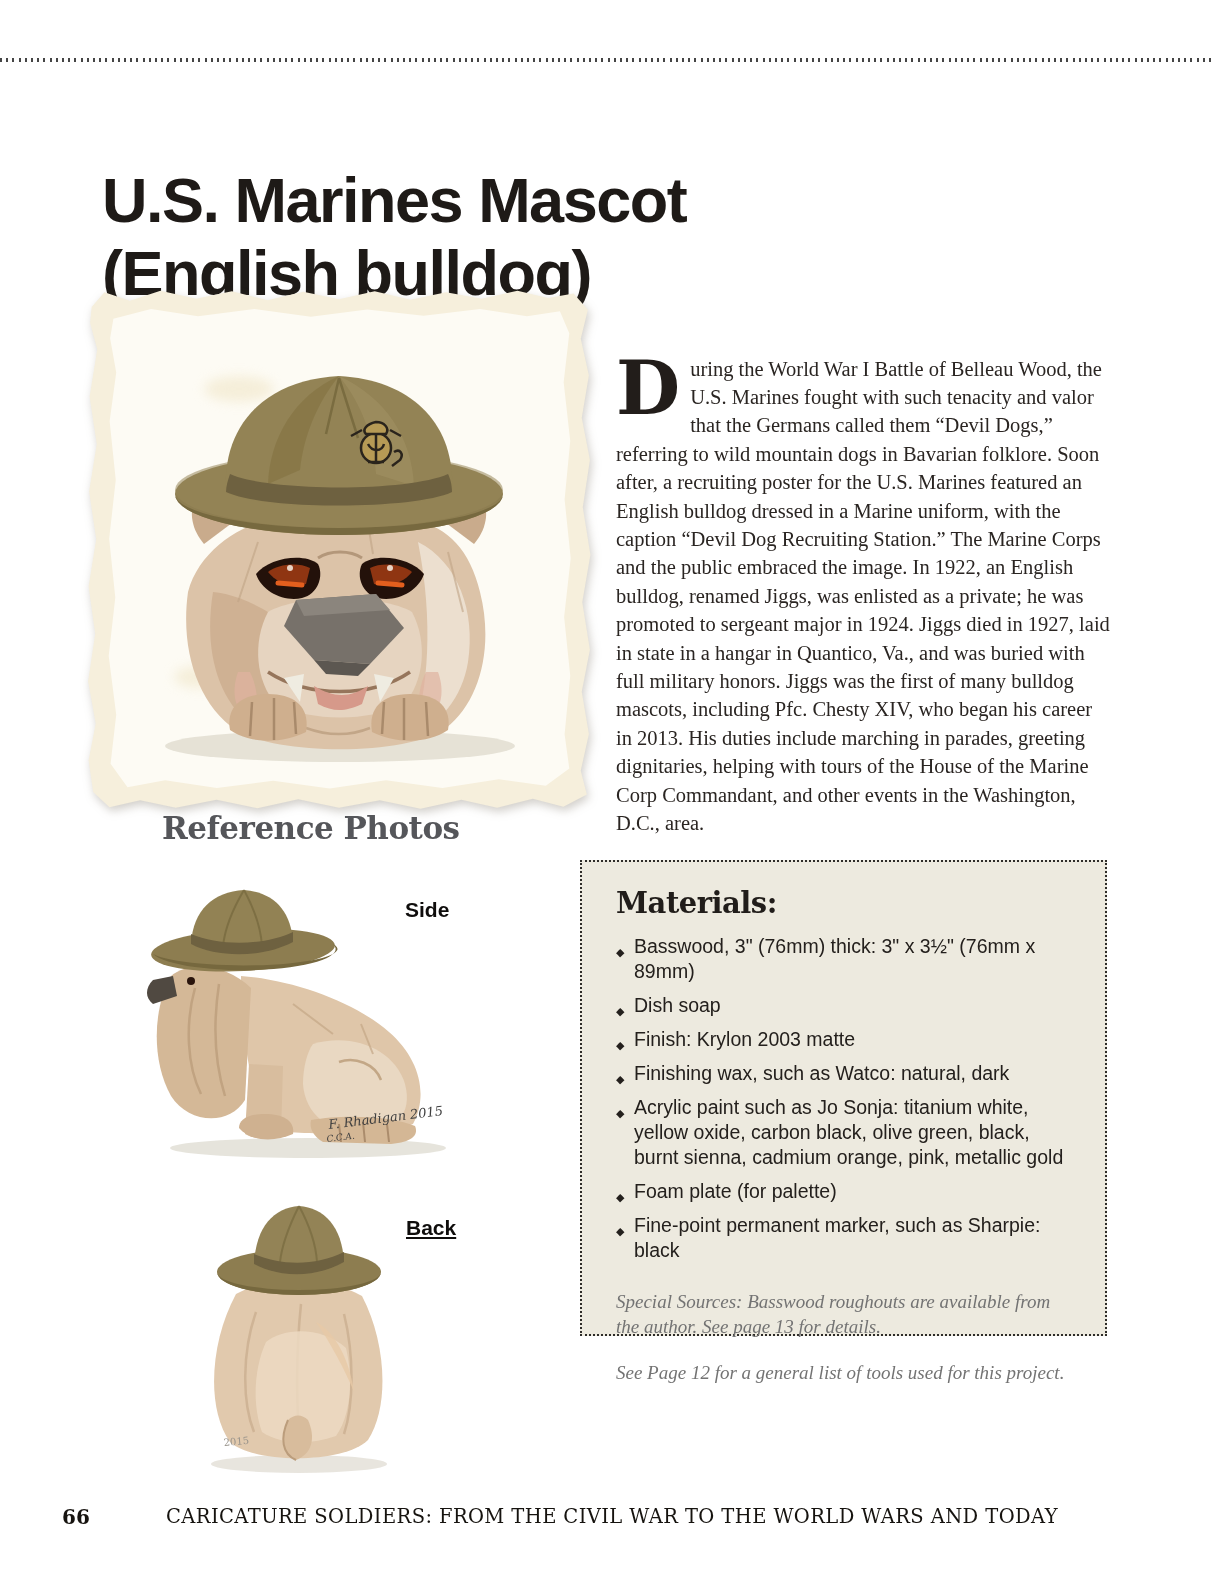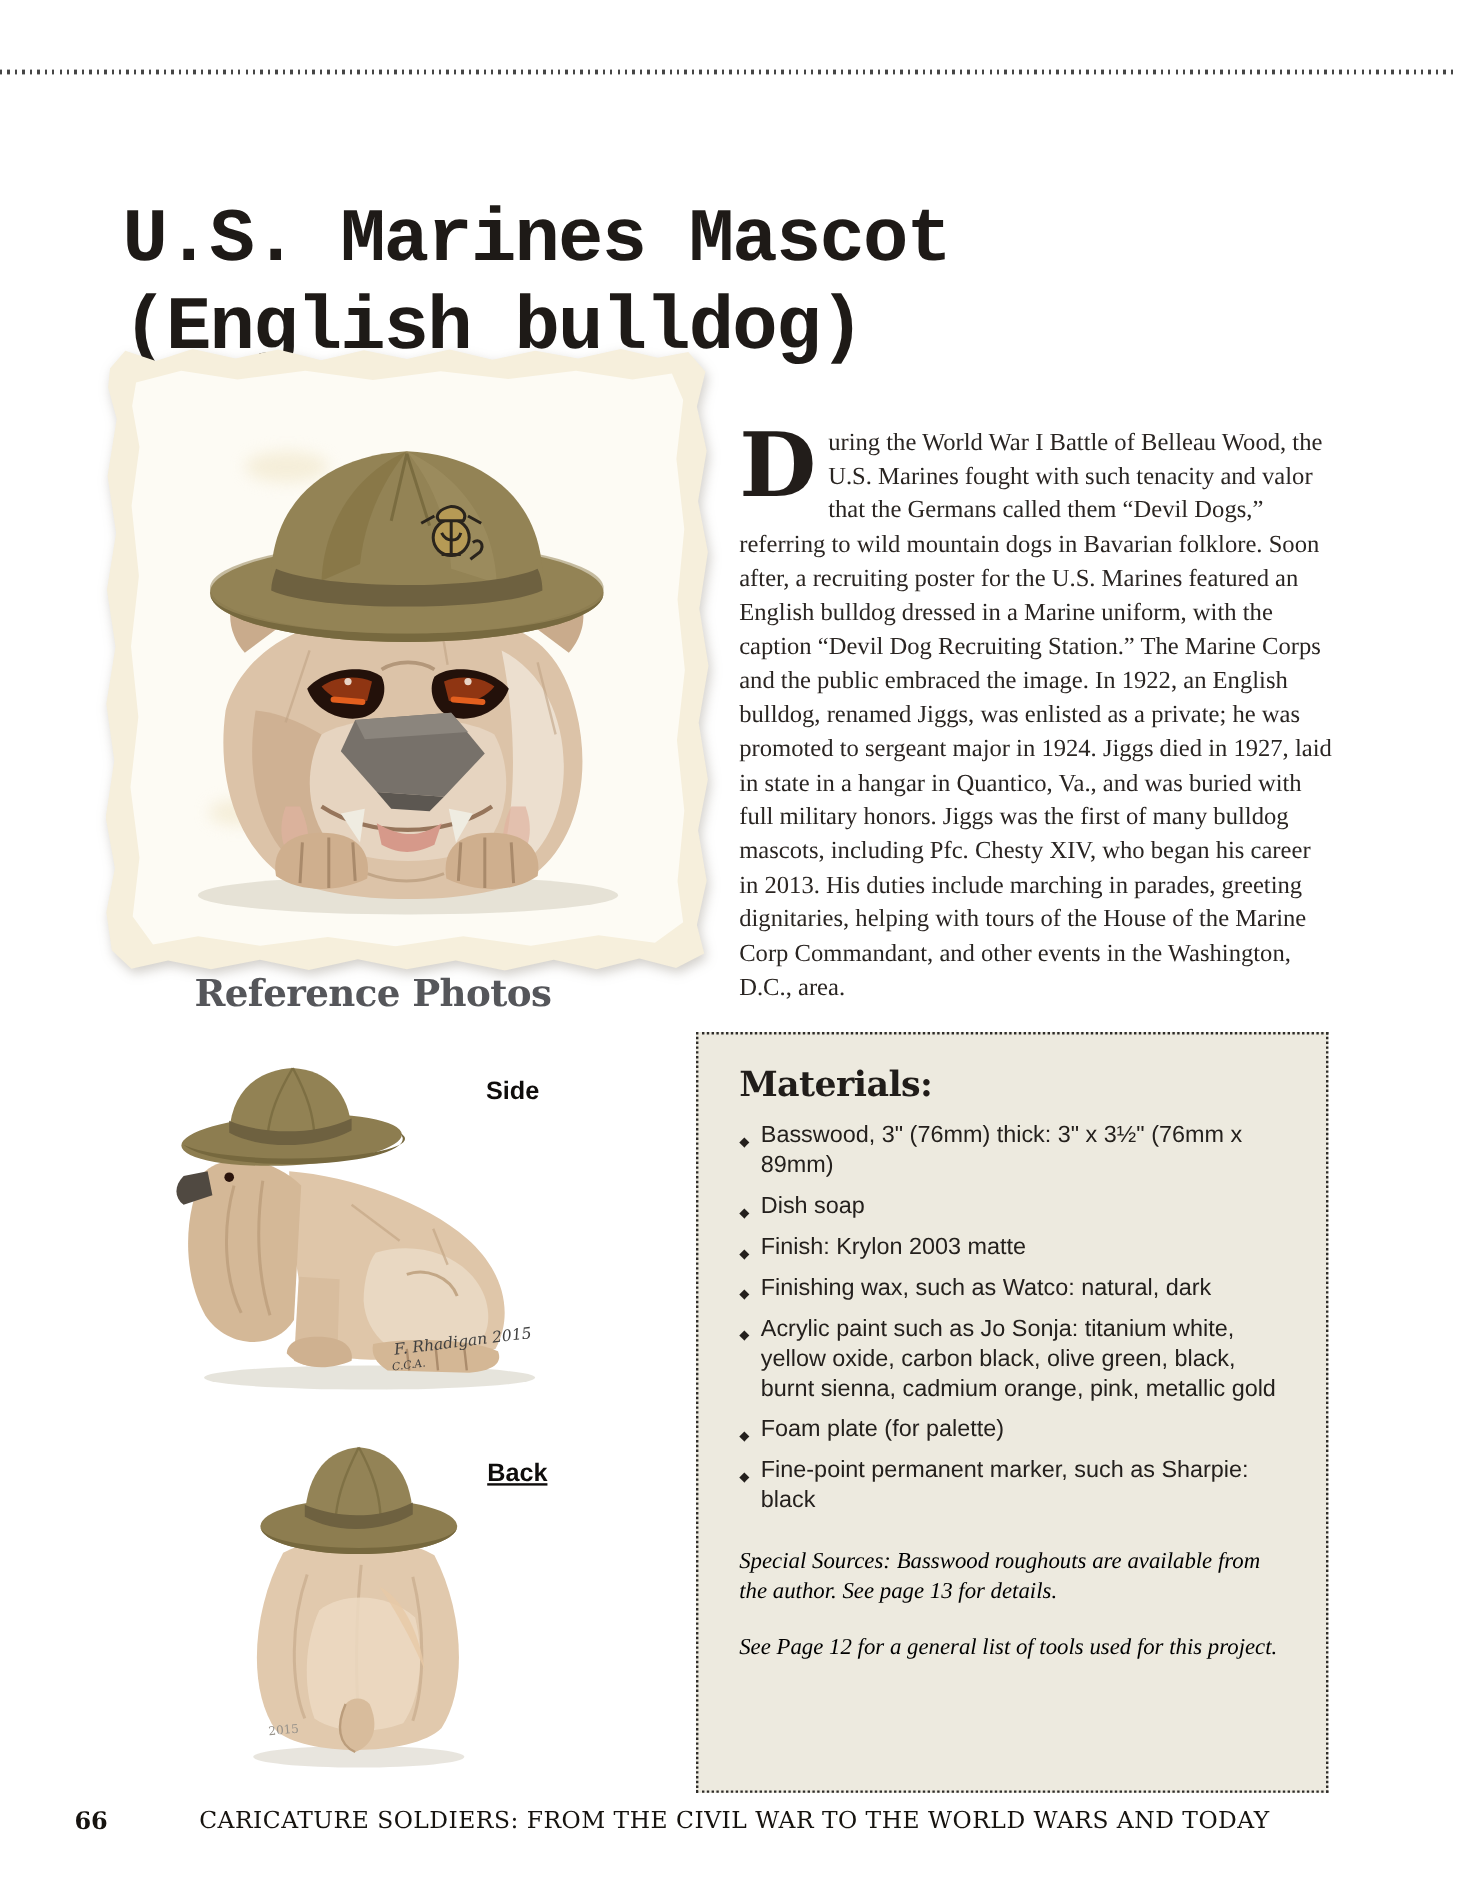--- a/index.html
+++ b/index.html
@@ -3,21 +3,21 @@
 <meta charset="utf-8">
 <style>
   html,body{margin:0;padding:0;background:#ffffff;}
   body{width:1214px;height:1571px;position:relative;font-family:"Liberation Serif",serif;color:#231f1c;overflow:hidden;}
 
   
   .top-rule{position:absolute;top:58px;left:0;width:1214px;height:4px;
     background:repeating-linear-gradient(to right,#454545 0 2px,transparent 2px 6.2px);}
 
   
-  .page-title{position:absolute;left:102px;top:122px;font-family:Liberation Mono, monospace;
+  .page-title{position:absolute;left:102px;top:122px;font-family:Liberation Sans, sans-serif;
     font-weight:bold;font-size:63px;line-height:73px;letter-spacing:-1.5px;color:#1e1a17;}
 
   
   .main-photo{position:absolute;left:84px;top:286px;width:510px;height:527px;
     filter:drop-shadow(2px 4px 5px rgba(90,80,60,.28));}
   .torn-outer{position:absolute;inset:0;background:#f6efdc;
     clip-path:polygon(1.5% 4%,4% 1.2%,9% 2.8%,15% .9%,22% 2.4%,29% 1%,36% 2.7%,43% 1.1%,50% 2.5%,57% 1%,64% 2.6%,71% 1.2%,78% 2.4%,85% .9%,91% 2.3%,96% 1.4%,98.8% 4.5%,97.4% 10%,99% 17%,97.6% 25%,99.2% 33%,97.8% 42%,99.3% 51%,97.7% 60%,99.2% 69%,97.6% 77%,99% 85%,97.4% 92%,98.6% 96.5%,94% 98.8%,88% 97.3%,81% 99%,74% 97.5%,66% 99.2%,58% 97.6%,50% 99%,42% 97.4%,34% 99.1%,26% 97.5%,18% 99%,11% 97.6%,5% 98.9%,1.8% 96%,.9% 90%,2.3% 83%,.8% 75%,2.2% 66%,.9% 57%,2.4% 48%,1% 39%,2.5% 30%,1.1% 21%,2.6% 12%,1.2% 7%);}
   .torn-inner{position:absolute;left:20px;top:18px;right:20px;bottom:20px;background:#fdfbf4;
     clip-path:polygon(2% 3%,10% 1%,20% 2.5%,32% 1%,44% 2.6%,56% 1.1%,68% 2.4%,80% 1%,90% 2.5%,97% 1.5%,99% 6%,97.8% 16%,99.2% 28%,98% 40%,99.3% 52%,97.9% 64%,99.2% 76%,98% 88%,99% 95%,94% 98.5%,84% 97.2%,72% 99%,60% 97.4%,48% 99.1%,36% 97.5%,24% 99%,13% 97.4%,5% 98.8%,1.4% 94%,2.6% 84%,1% 72%,2.4% 60%,1.1% 48%,2.5% 36%,1.2% 24%,2.6% 14%,1.3% 7%);}
   .spot{position:absolute;border-radius:50%;background:#efe4c4;filter:blur(6px);opacity:.55;}
@@ -32,31 +32,31 @@
   .ref-heading{position:absolute;left:162px;top:810px;font-family:"DejaVu Serif",serif;
     font-weight:bold;font-size:31px;color:#55565a;letter-spacing:-.5px;text-align:center;}
   .photo-label{position:absolute;font-family:"Liberation Sans",sans-serif;font-weight:bold;
     font-size:21px;color:#0f0d0c;}
   .label-side{left:405px;top:872px;margin-top:26px;}
   .label-back{left:406px;top:1216px;text-decoration:underline;}
   .side-photo{position:absolute;left:143px;top:884px;}
   .back-photo{position:absolute;left:196px;top:1192px;}
 
   
-  .materials-box{position:absolute;left:580px;top:860px;width:527px;height:634px;
+  .materials-box{position:absolute;left:580px;top:860px;width:527px;height:476px;
     box-sizing:border-box;background:#edeadf;border:2px dotted #2e2c29;
     padding:24px 30px 20px 34px;font-family:"Liberation Sans",sans-serif;}
   .materials-heading{font-family:"DejaVu Serif",serif;font-weight:bold;font-size:29px;
     color:#211d1a;margin:0 0 14px 0;letter-spacing:-.5px;}
   .materials-list{list-style:none;margin:0;padding:0;}
   .materials-list li{position:relative;padding-left:18px;margin-bottom:9px;
     font-size:19.5px;line-height:25px;color:#24201d;}
   .bullet{position:absolute;left:0;top:6px;font-size:11px;color:#24201d;}
   .note{font-family:"Liberation Serif",serif;font-style:italic;font-size:19px;
-    line-height:25px;color:#000000;margin:21px 0 0 0;}
+    line-height:25px;color:#737373;margin:21px 0 0 0;}
   .note-first{margin-top:26px;}
 
   
   .footer-num{position:absolute;left:62px;top:1505px;font-family:"DejaVu Serif",serif;
     font-weight:bold;font-size:20px;color:#16130f;}
   .footer-title{position:absolute;left:166px;top:1505px;font-family:"DejaVu Serif",serif;
     font-size:19.5px;letter-spacing:.4px;color:#16130f;}
 </style>
 </head>
 <body>

